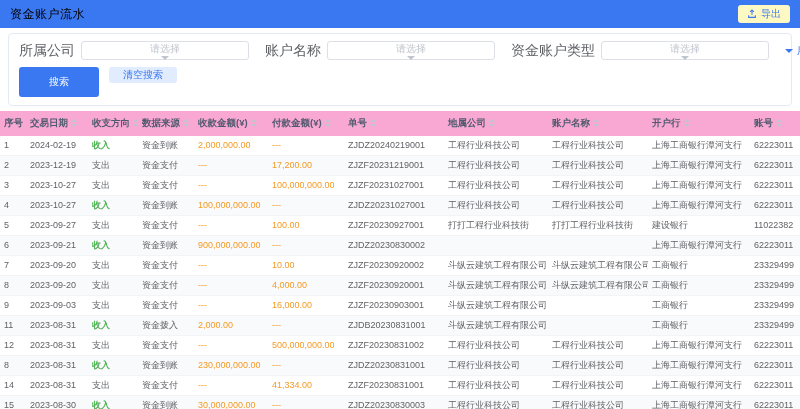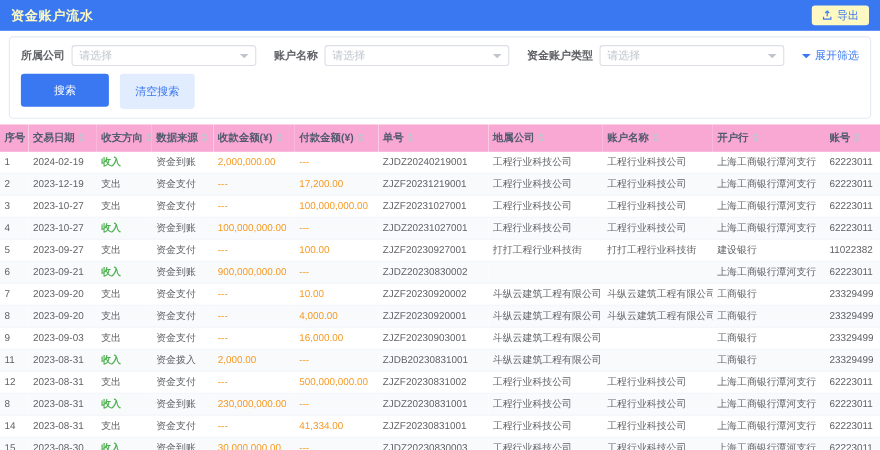--- a/index.html
+++ b/index.html
@@ -6,43 +6,43 @@
     --accent:#3a78f2; --accent-light:#e1ecff; --orange:#f59a23; --green:#4cb050;
     --placeholder:#bfc4cc; --border:#e4e9f4; --text:#606266; --th-text:#515a6e;
   }
   *{box-sizing:border-box;}
   html,body{margin:0;padding:0;}
   body{width:800px;height:409px;overflow:hidden;background:#fff;
        font-family:"Liberation Sans","DejaVu Sans",sans-serif;color:var(--text);}
   
   .top-header{height:28px;background:var(--accent);display:flex;align-items:center;
               justify-content:space-between;padding:0 10px;}
-  .page-title{color:#fef9c3;font-size:12px;font-weight:bold;letter-spacing:.5px;}
+  .page-title{color:#000000;font-size:12px;font-weight:normal;letter-spacing:.5px;}
   .export-btn{background:#fef9c3;color:var(--accent);border:none;border-radius:3px;
               font-size:10px;height:18px;padding:0 9px;display:flex;align-items:center;
               gap:4px;cursor:pointer;}
   .export-btn svg{display:block;}
   
   .filter-card{margin:5px 8px 0;border:1px solid var(--border);border-radius:4px;background:#fff;}
   .filter-row{display:flex;align-items:center;padding:7px 10px 5px;}
   .filter-item{display:flex;align-items:center;margin-right:16px;}
-  .filter-item .flabel{font-size:10px;color:var(--text);margin-right:6px;white-space:nowrap;font-weight:bold;}
+  .filter-item .flabel{font-size:14px;color:var(--text);margin-right:6px;white-space:nowrap;}
   .select{width:168px;height:19px;border:1px solid #dcdfe6;border-radius:3px;background:#fff;
-          display:flex;align-items:center;justify-content:space-between;padding:0 6px;cursor:pointer;}
+          display:flex;align-items:center;justify-content:space-between;padding:0 6px;cursor:pointer;flex-direction:column;}
   .ph{font-size:10px;color:var(--placeholder);}
   .chev{width:0;height:0;border-left:4px solid transparent;border-right:4px solid transparent;
         border-top:4px solid #c0c4cc;display:block;}
   .chev.blue{border-top-color:var(--accent);}
   .expand{margin-left:auto;color:var(--accent);font-size:10px;display:flex;align-items:center;
           gap:4px;cursor:pointer;white-space:nowrap;}
   .button-row{display:flex;gap:10px;padding:2px 10px 8px;}
   .btn-primary{background:var(--accent);color:#fff;border:none;border-radius:3px;
                font-size:10px;height:30px;padding:0 30px;cursor:pointer;}
   .btn-light{background:var(--accent-light);color:var(--accent);border:none;border-radius:3px;
-             font-size:10px;height:32px;padding:0 14px;cursor:pointer;}
+             font-size:10px;height:16px;padding:0 14px;cursor:pointer;}
   
   .table-wrap{margin-top:5px;overflow:hidden;}
   table{width:800px;border-collapse:collapse;table-layout:fixed;}
   th{background:#f9a8d4;font-size:9.5px;font-weight:bold;color:var(--th-text);text-align:left;
      padding:6px 4px;white-space:nowrap;overflow:hidden;}
   td{font-size:9px;color:var(--text);padding:4px 4px;line-height:11px;border-bottom:1px solid #f2f4f8;
      white-space:nowrap;overflow:hidden;}
   tbody tr:nth-child(even) td{background:#f9fafc;}
   td.amount{color:var(--orange);}
   td.income{color:var(--green);font-weight:bold;}

